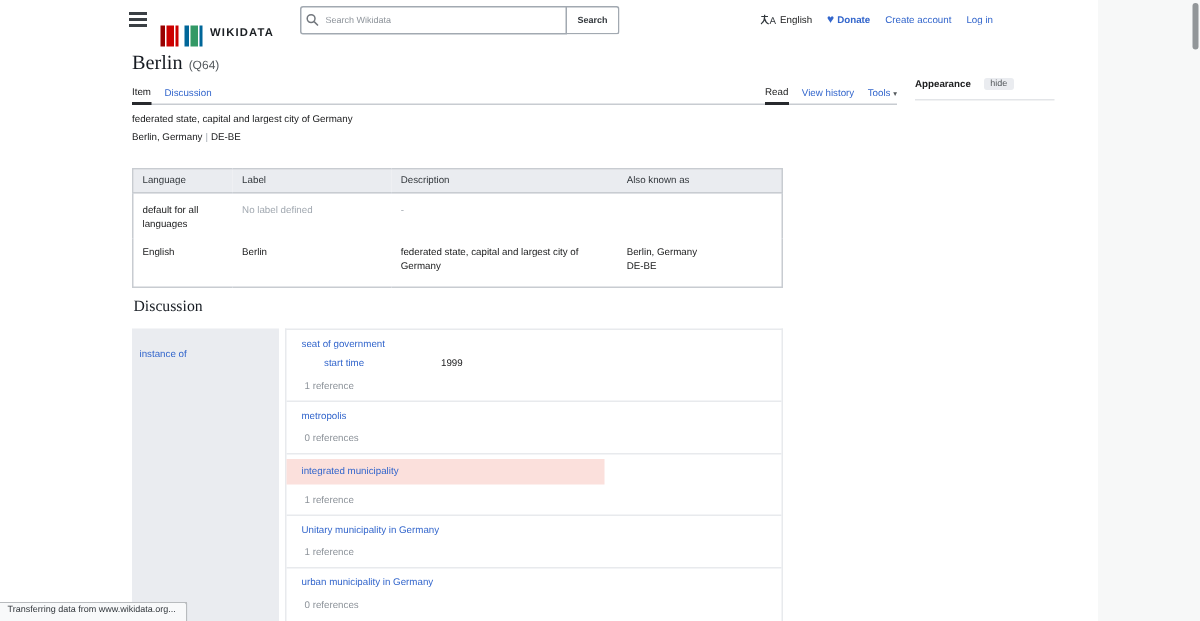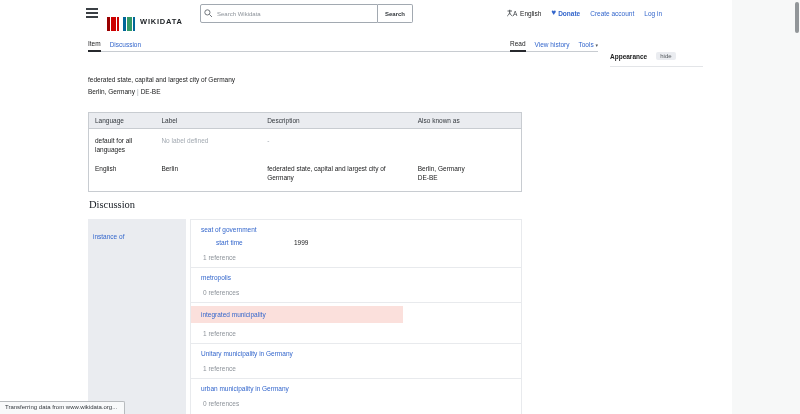--- a/index.html
+++ b/index.html
@@ -143,20 +143,23 @@
     <span class="donate">
       <span class="heart">♥</span>
       <span>Donate</span>
     </span>
     <a>Create account</a>
     <a>Log in</a>
   </div>
 </div>
 
 <div class="title-wrap">
+  <div>
+    <span class="page-title">Berlin</span><span class="entity-id">(Q64)</span>
+  </div>
   <div class="tabs-row">
     <span class="tab active">Item</span>
     <a class="tab">Discussion</a>
     <span class="tabs-right">
       <span class="tab active">Read</span>
       <a class="tab">View history</a>
       <a class="tab"><span>Tools</span> <span class="chev">▾</span></a>
     </span>
   </div>
 </div>

